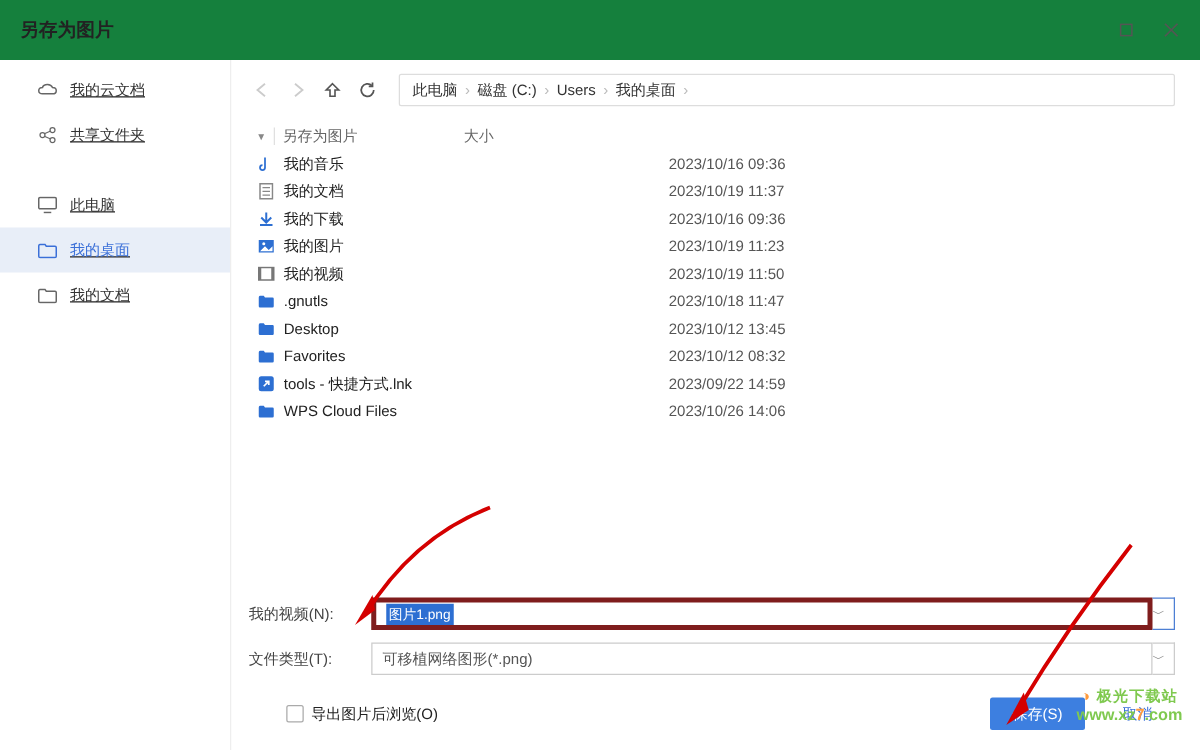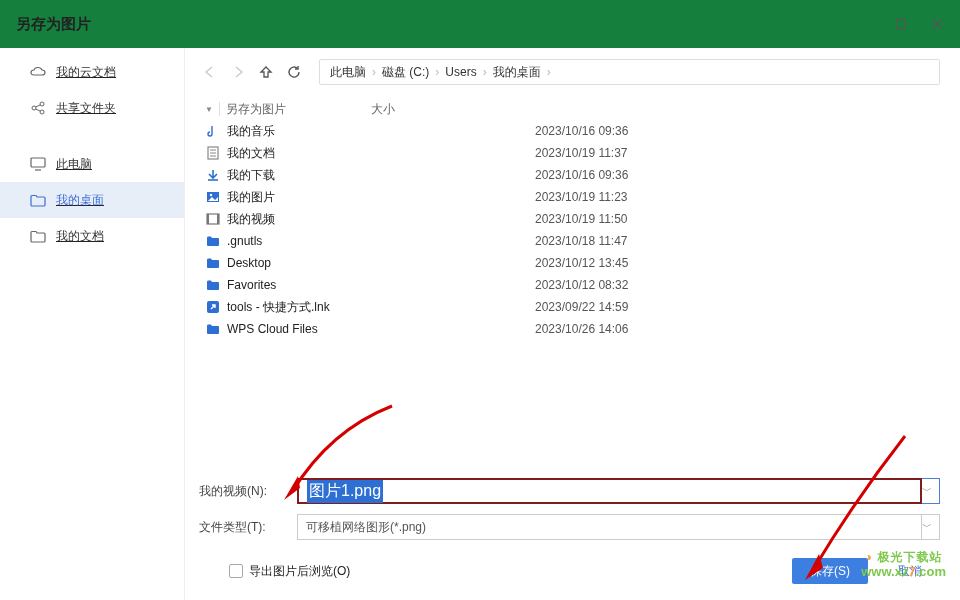--- a/index.html
+++ b/index.html
@@ -41,21 +41,21 @@
 
 .files { flex: 1; overflow: auto; }
 .file-row { height: 22px; display: flex; align-items: center; padding-left: 6px; cursor: pointer; }
 .fname { width: 330px; display: flex; align-items: center; gap: 6px; }
 .fdate { width: 160px; color: #555; }
 .ficon { width: 16px; height: 16px; display: inline-flex; align-items: center; justify-content: center; flex-shrink: 0; }
 
 .bottom { padding: 14px 0 16px 0; }
 .form-row { display: flex; align-items: center; margin-bottom: 10px; }
 .form-label { width: 98px; color: #444; }
-.text-input { flex: 1; height: 26px; border: 2px solid #7f1d1d; padding: 0 8px; font-size: 16px; outline: none; }
+.text-input { flex: 1; height: 26px; border: 4px solid #7f1d1d; padding: 0 8px; font-size: 11px; outline: none; }
 .text-input .sel { background: #2d6fd2; color: #fff; padding: 1px 2px; }
 .select-input { flex: 1; height: 26px; border: 1px solid #ccc; padding: 0 8px; display: flex; align-items: center; justify-content: space-between; cursor: pointer; color: #555; }
 .dropdown-chev { width: 18px; text-align: center; color: #888; font-size: 10px; }
 
 .actions-row { display: flex; align-items: center; justify-content: space-between; margin-top: 18px; margin-left: 30px; }
 .checkbox-wrap { display: flex; align-items: center; gap: 6px; cursor: pointer; }
 .chk { width: 14px; height: 14px; border: 1px solid #aaa; border-radius: 2px; }
 .btn-group { display: flex; gap: 12px; align-items: center; }
 .btn { height: 26px; padding: 0 18px; border-radius: 2px; display: flex; align-items: center; justify-content: center; font-size: 12px; cursor: pointer; }
 .btn-primary { background: #3d7fe0; color: #fff; }

